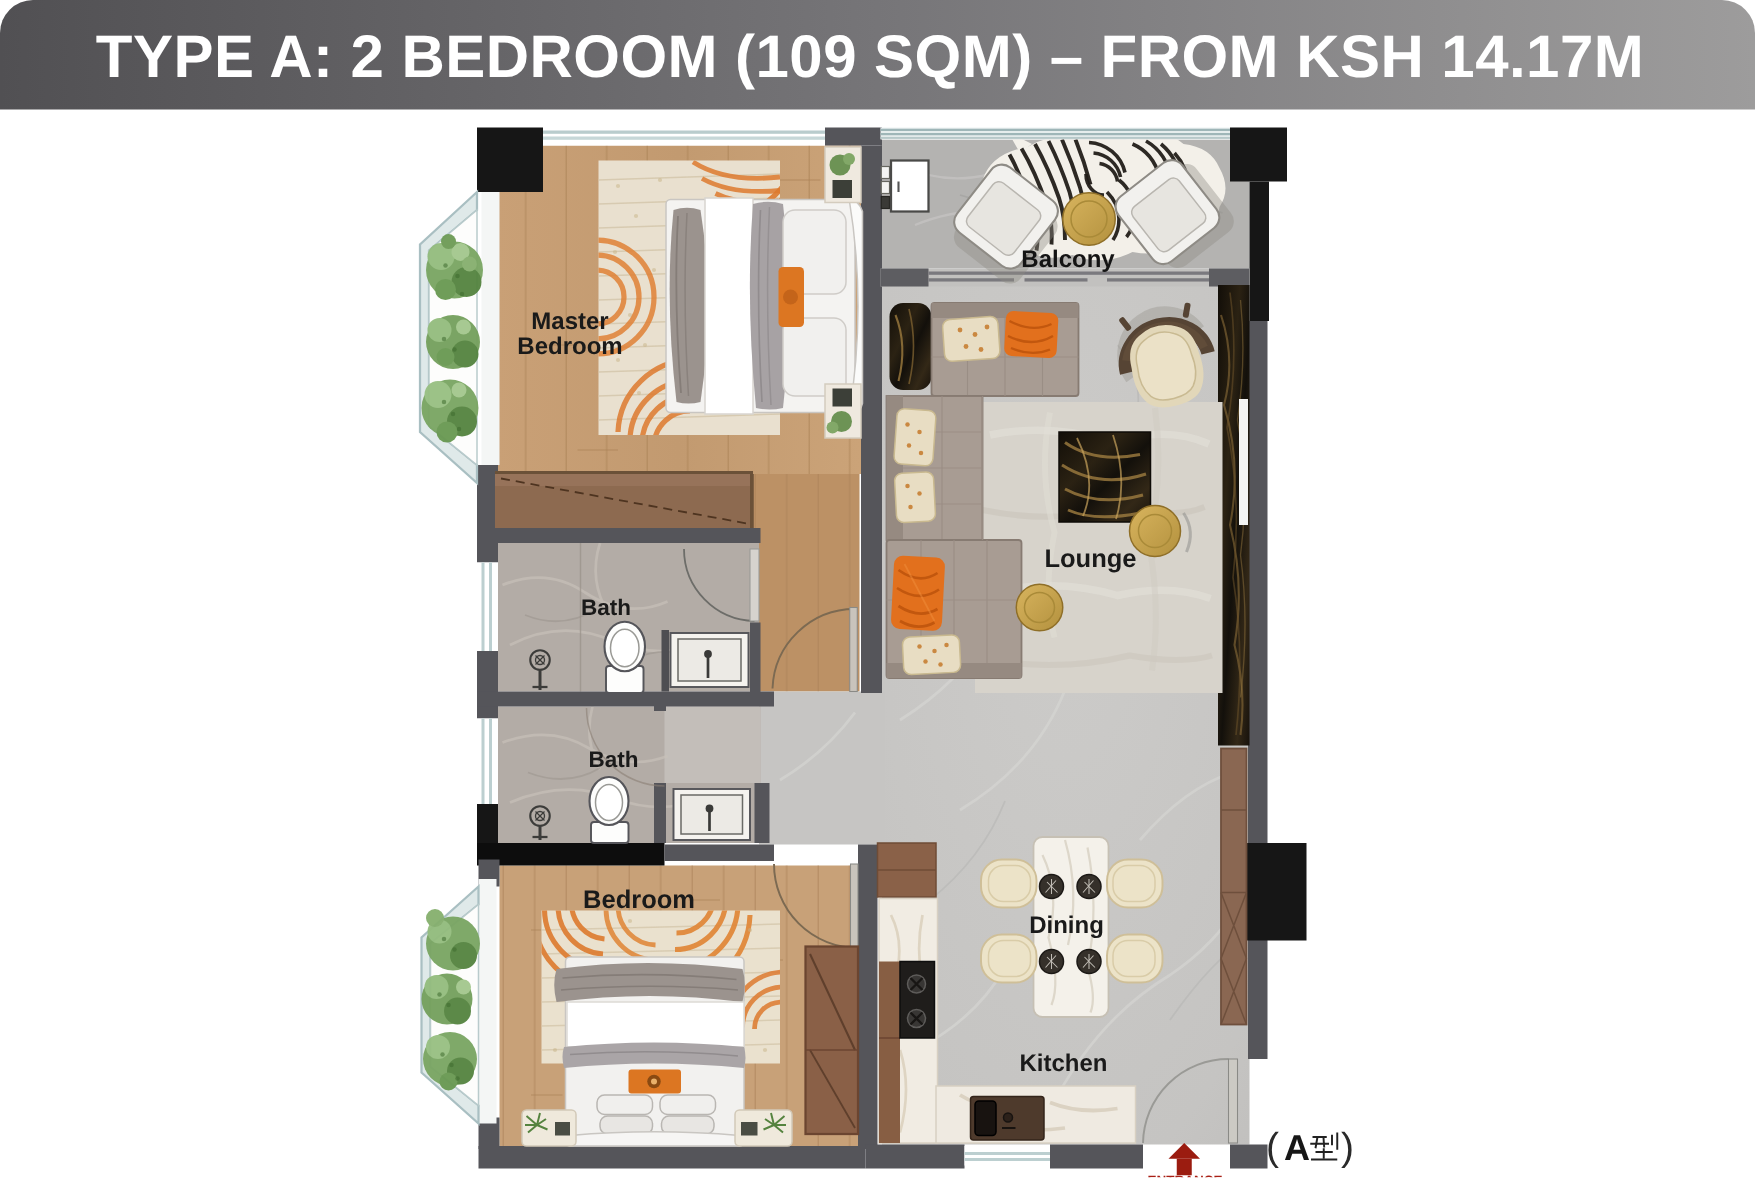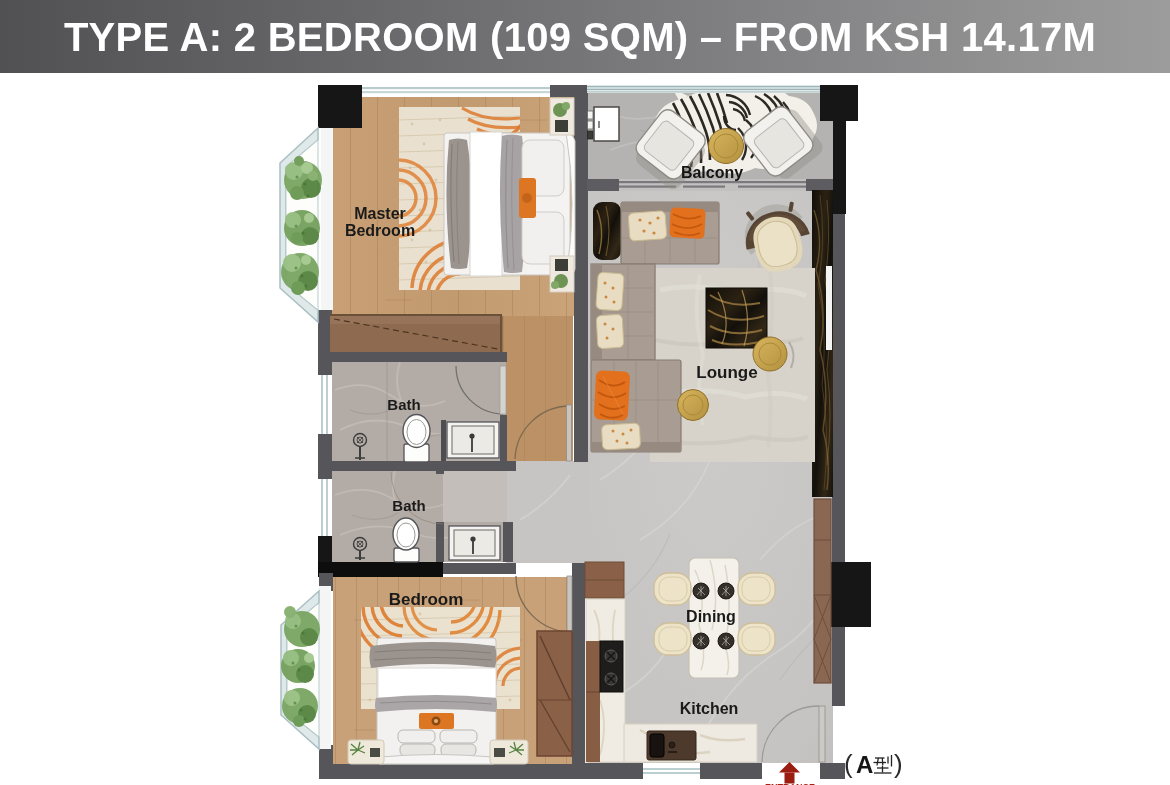--- a/index.html
+++ b/index.html
@@ -1,17 +1,17 @@
 <!DOCTYPE html>
 <html><head>
 <meta charset="utf-8">
 <style>
   html,body{margin:0;padding:0;background:#ffffff;}
   .page{position:relative;width:1170px;height:785px;overflow:hidden;background:#ffffff;
-        font-family:"Liberation Sans", sans-serif;}
+        font-family:"Liberation Sans", sans-serif;border-radius:22px;}
 </style>
 </head>
 <body>
 <div class="page">
 <svg width="1170" height="785" viewBox="0 0 1170 785">
 <defs>
   <linearGradient id="banner" x1="0" y1="0" x2="1" y2="0">
     <stop offset="0" stop-color="#515053"></stop>
     <stop offset="0.5" stop-color="#767578"></stop>
     <stop offset="1" stop-color="#9d9c9c"></stop>

